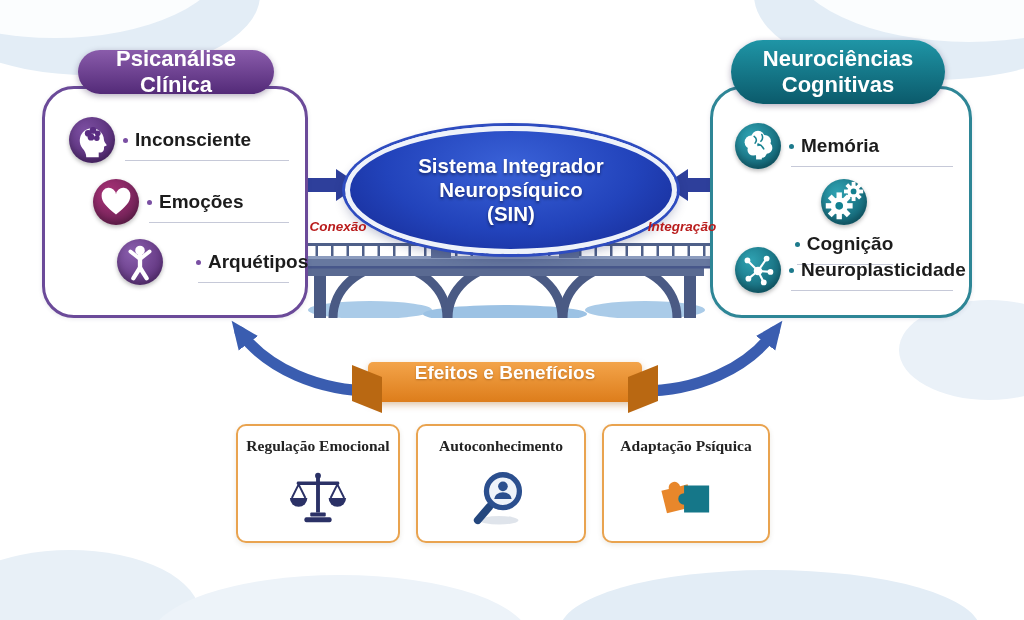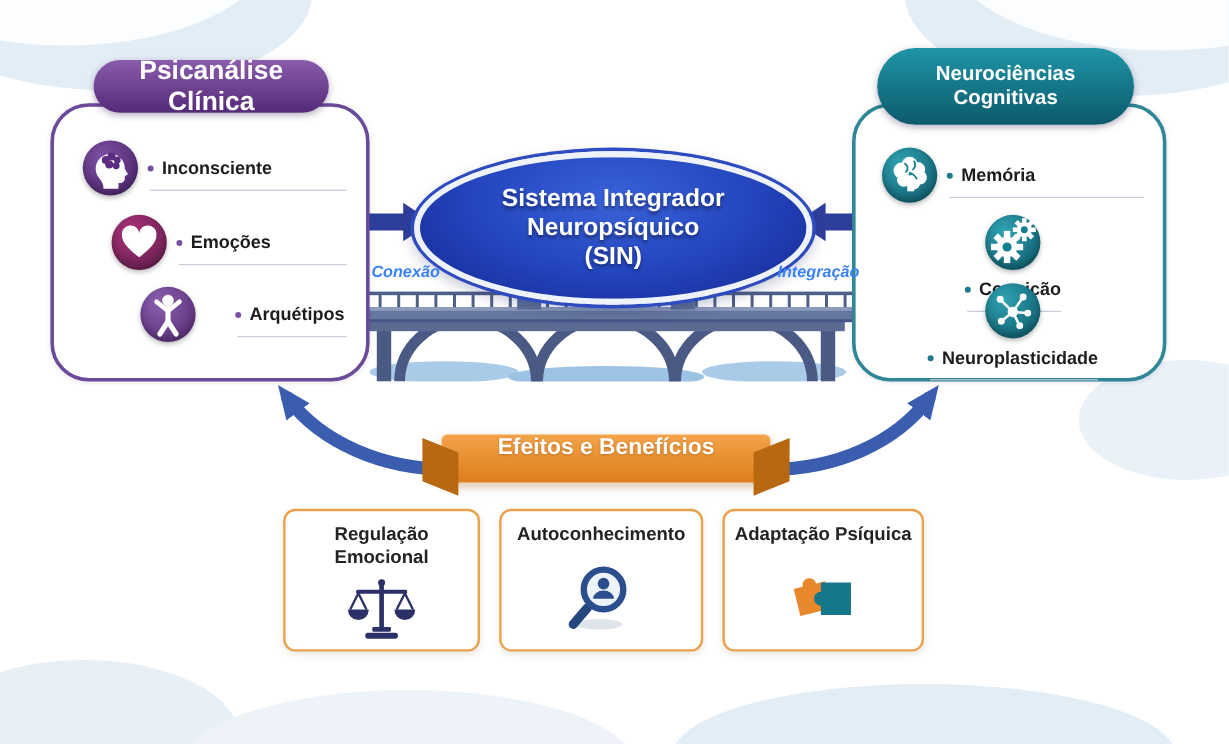--- a/index.html
+++ b/index.html
@@ -11,72 +11,72 @@
   .panel{position:absolute;background:#fff;border-radius:32px;z-index:2;
          box-shadow:0 1px 4px rgba(60,60,100,.12);}
   .panel.left{left:42px;top:86px;width:260px;height:226px;border:3px solid #6b4a99;}
   .panel.right{left:710px;top:86px;width:256px;height:226px;border:3px solid #2e8696;}
 
   .pill{position:absolute;z-index:4;display:flex;align-items:center;justify-content:center;
         text-align:center;color:#fff;font-weight:bold;border-radius:32px;
         box-shadow:0 2px 6px rgba(40,20,70,.35);}
   .pill.purple{left:78px;top:50px;width:196px;height:44px;font-size:22px;
         background:linear-gradient(180deg,#8a5cab,#532a78);}
-  .pill.teal{left:731px;top:40px;width:214px;height:64px;font-size:17px;line-height:1.2;
+  .pill.teal{left:731px;top:40px;width:214px;height:64px;font-size:22px;line-height:1.2;
         padding:0 20px;box-sizing:border-box;
         background:linear-gradient(180deg,#1f95a6,#0b5a6b);}
 
   .row{position:absolute;display:flex;align-items:center;gap:8px;right:16px;}
   .icirc{width:46px;height:46px;border-radius:50%;flex:0 0 46px;display:flex;
          align-items:center;justify-content:center;
          box-shadow:0 2px 4px rgba(0,0,0,.28), inset 0 -4px 6px rgba(0,0,0,.22);}
   .bg-p1{background:radial-gradient(circle at 35% 30%,#7c4fa2,#472065);}
   .bg-p2{background:radial-gradient(circle at 35% 30%,#a83277,#5e1d4c);}
   .bg-p3{background:radial-gradient(circle at 35% 30%,#8a5fae,#53276f);}
   .bg-t{background:radial-gradient(circle at 35% 30%,#2fa2b2,#0b5364);}
   .labwrap{flex:1;display:flex;align-items:center;gap:7px;position:relative;min-width:0;}
   .labwrap::after{content:"";position:absolute;left:2px;right:0;bottom:-10px;
         border-bottom:1.5px solid #c6c9d8;}
   .dot{width:5px;height:5px;border-radius:50%;flex:0 0 5px;}
   .dot.p{background:#7a4fa3;}
   .dot.t{background:#1d7a8c;}
-  .ilabel{font-size:15px;font-weight:bold;color:#1c1c1c;white-space:nowrap;}
+  .ilabel{font-size:19px;font-weight:bold;color:#1c1c1c;white-space:nowrap;}
 
   
   .sin{position:absolute;left:345px;top:126px;width:322px;height:118px;border-radius:50%;
        z-index:3;display:flex;flex-direction:column;align-items:center;justify-content:center;
        color:#fff;font-weight:bold;font-size:20.5px;line-height:1.18;text-align:center;
        background:radial-gradient(ellipse at 50% 30%,#3a62d8,#2243bb 55%,#15278f);
        border:5px solid #eef2fa;
        box-shadow:0 0 0 3px #2e4cc0, 0 5px 12px rgba(20,30,90,.3);
        text-shadow:0 2px 3px rgba(0,0,20,.45);}
 
   .arrowlabel{position:absolute;z-index:3;font-size:13.5px;font-weight:bold;font-style:italic;
-       color:#3b82f6;text-align:center;width:96px;}
+       color:#b91c1c;text-align:center;width:96px;}
   .arrowlabel.conexao{left:290px;top:219px;}
   .arrowlabel.integracao{left:634px;top:219px;}
 
   .overlay{position:absolute;left:0;top:0;z-index:2;pointer-events:none;}
   .bridge{position:absolute;left:300px;top:226px;z-index:1;}
 
   
   .banner{position:absolute;left:368px;top:362px;width:274px;height:40px;z-index:3;
        display:flex;justify-content:center;color:#fff;font-weight:bold;
        font-size:19px;background:linear-gradient(180deg,#f3a44a,#dd7d1b);border-radius:5px;
        box-shadow:0 3px 7px rgba(160,90,10,.35);text-shadow:0 1px 2px rgba(120,60,0,.4);}
   .banner::before,.banner::after{content:"";position:absolute;top:9px;width:30px;height:36px;
        background:#b96812;z-index:-1;}
   .banner::before{left:-16px;transform:skewY(22deg);}
   .banner::after{right:-16px;transform:skewY(-22deg);}
 
   
   .bbox{position:absolute;top:424px;height:119px;background:#fff;border:2.5px solid #e9a34f;
        border-radius:10px;z-index:2;display:flex;flex-direction:column;align-items:center;
        padding:10px 8px 6px 8px;box-sizing:border-box;gap:4px;
-       box-shadow:0 2px 5px rgba(100,80,40,.12);}
+       box-shadow:0 2px 5px rgba(100,80,40,.12);font-family:Liberation Serif, serif;}
   .bbox.b1{left:236px;width:164px;}
   .bbox.b2{left:416px;width:170px;}
   .bbox.b3{left:602px;width:168px;}
   .btitle{font-size:15.5px;font-weight:bold;color:#232323;text-align:center;line-height:1.25;}
   .bicon{flex:1;display:flex;align-items:center;justify-content:center;}
 </style>
 </head>
 <body>
 
 <div class="canvas">
@@ -218,21 +218,21 @@
             <circle r="6.5" fill="#fff"></circle>
               <circle r="3" fill="#128090"></circle>
           </g>
         </svg>
       </span>
       <span class="labwrap">
         <span class="dot t"></span>
         <span class="ilabel">Cognição</span>
       </span>
     </div>
-    <div class="row" style="left:22px;top:147px;flex-direction:column;">
+    <div class="row" style="left:22px;top:158px;">
       <span class="icirc bg-t">
         <svg width="46" height="46" viewBox="0 0 48 48">
           <g stroke="#fff" stroke-width="2.2">
             <line x1="24" y1="25" x2="13" y2="14"></line>
               <line x1="24" y1="25" x2="33" y2="12"></line>
             <line x1="24" y1="25" x2="37" y2="26"></line>
               <line x1="24" y1="25" x2="30" y2="37"></line>
             <line x1="24" y1="25" x2="14" y2="33"></line>
           </g>
           <g fill="#fff">

